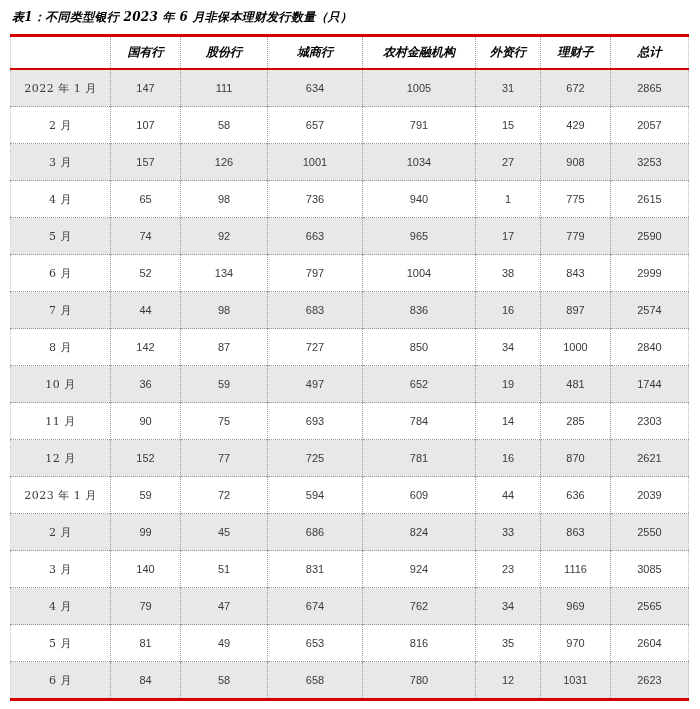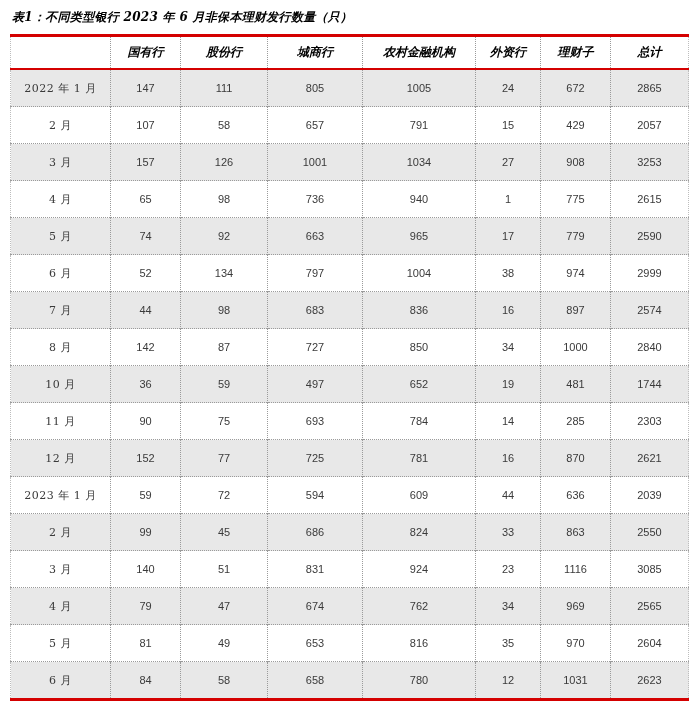--- a/index.html
+++ b/index.html
@@ -80,23 +80,23 @@
           <th>外资行</th>
           <th>理财子</th>
           <th>总计</th>
         </tr>
     </thead>
     <tbody id="body-rows">
         <tr>
           <td class="label">2022 年 1 月</td>
           <td>147</td>
           <td>111</td>
-          <td>805</td>
+          <td>634</td>
           <td>1005</td>
-          <td>24</td>
+          <td>31</td>
           <td>672</td>
           <td>2865</td>
         </tr>
         <tr>
           <td class="label">2 月</td>
           <td>107</td>
           <td>58</td>
           <td>657</td>
           <td>791</td>
           <td>15</td>
@@ -133,21 +133,21 @@
           <td>779</td>
           <td>2590</td>
         </tr>
         <tr>
           <td class="label">6 月</td>
           <td>52</td>
           <td>134</td>
           <td>797</td>
           <td>1004</td>
           <td>38</td>
-          <td>974</td>
+          <td>843</td>
           <td>2999</td>
         </tr>
         <tr>
           <td class="label">7 月</td>
           <td>44</td>
           <td>98</td>
           <td>683</td>
           <td>836</td>
           <td>16</td>
           <td>897</td>

